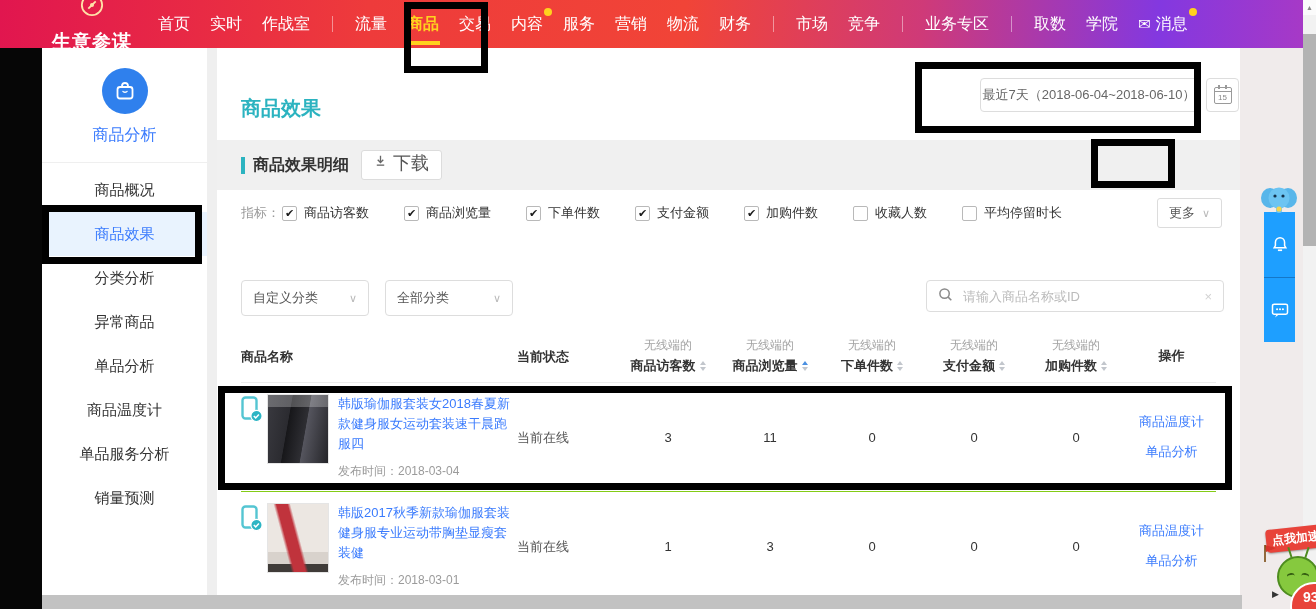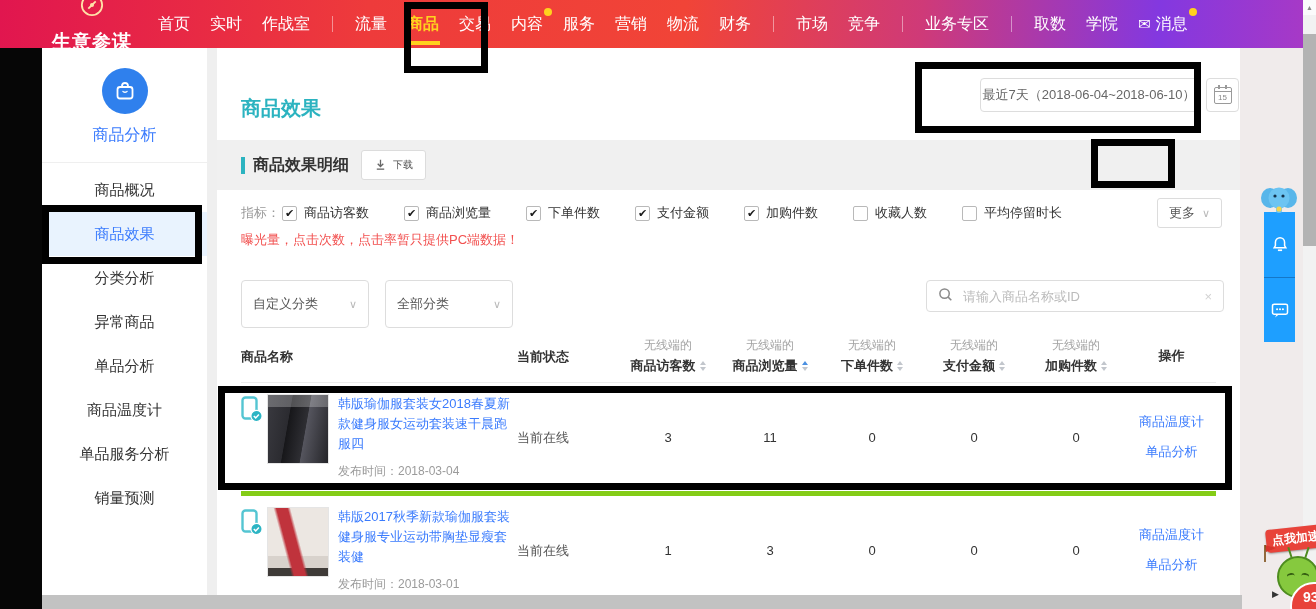--- a/index.html
+++ b/index.html
@@ -49,46 +49,46 @@
     display:flex;align-items:center;padding:0 24px;box-sizing:border-box;}
   .accent{width:4px;height:17px;background:#2bb3c0;margin-right:8px;}
   .section-title{font-size:16px;font-weight:bold;color:#333;}
   .tabs{margin-left:auto;display:flex;align-items:center;}
   .tab{height:30px;line-height:28px;padding:0 17px;border:1px solid #dcdcdc;background:#fff;font-size:13px;color:#555;cursor:pointer;box-sizing:border-box;}
   .tab + .tab{border-left:none;}
   .tab:first-child{border-radius:3px 0 0 3px;}
   .tab:last-child{border-radius:0 3px 3px 0;}
   .tab.active{background:#9d9d9d;color:#fff;border-color:#9d9d9d;}
   .dl-btn{margin-left:12px;height:30px;padding:0 12px;border:1px solid #dcdcdc;border-radius:3px;background:#fff;
-    display:flex;align-items:center;gap:6px;font-size:10px;color:#555;cursor:pointer;box-sizing:border-box;}
+    display:flex;align-items:flex-start;gap:6px;font-size:18px;color:#555;cursor:pointer;box-sizing:border-box;}
 
   .metrics{position:absolute;left:24px;top:150px;right:18px;height:30px;display:flex;align-items:center;font-size:13px;color:#333;}
   .m-label{color:#999;margin-right:2px;}
   .metric{display:flex;align-items:center;gap:7px;margin-right:35px;cursor:pointer;white-space:nowrap;}
   .cbox{width:15px;height:15px;border:1px solid #b9b9b9;border-radius:2px;background:#fff;
     display:flex;align-items:center;justify-content:center;font-size:11px;color:#1a1a1a;line-height:1;box-sizing:border-box;}
   .more-btn{margin-left:auto;height:30px;padding:0 11px;border:1px solid #dcdcdc;border-radius:3px;color:#555;
     display:flex;align-items:center;gap:7px;background:#fff;cursor:pointer;font-size:13px;box-sizing:border-box;}
   .caret{color:#b9b9b9;font-size:11px;}
   .note{position:absolute;left:24px;top:183px;font-size:13px;color:#f2504f;}
 
   .filter-row{position:absolute;left:24px;top:232px;right:16px;height:34px;}
-  .select{position:absolute;top:0;width:128px;height:48px;border:1px solid #ddd;border-radius:4px;background:#fff;
+  .select{position:absolute;top:0;width:128px;height:36px;border:1px solid #ddd;border-radius:4px;background:#fff;
     display:flex;align-items:center;justify-content:space-between;padding:0 11px;font-size:13px;color:#555;cursor:pointer;box-sizing:border-box;}
   .sel-a{left:0;} .sel-b{left:144px;}
   .search{position:absolute;right:0;top:0;width:298px;height:32px;border:1px solid #ddd;border-radius:4px;background:#fff;
     display:flex;align-items:center;padding:0 11px;gap:8px;box-sizing:border-box;}
   .search input{border:none;outline:none;flex:1;font-size:13px;color:#333;font-family:inherit;background:transparent;}
   .search input::placeholder{color:#bbb;}
   .clear{color:#d2d2d2;font-size:13px;cursor:pointer;}
 
   
   .table{position:absolute;left:24px;top:282px;right:24px;}
   .thead{display:flex;align-items:center;height:52px;border-bottom:1px solid #ececec;}
-  .tr{display:flex;align-items:center;height:108px;border-bottom:5px solid #84cc16;}
+  .tr{display:flex;align-items:center;height:108px;border-bottom:1px solid #84cc16;}
   .c0{width:276px;} .c1{width:100px;} .cn{width:102px;display:flex;justify-content:center;} .c7{width:89px;display:flex;justify-content:center;}
   .hplain{font-size:13px;font-weight:bold;color:#333;}
   .hnum{display:flex;flex-direction:column;align-items:center;gap:3px;}
   .pfx{font-size:12px;color:#a3a3a3;}
   .h2{display:flex;align-items:center;gap:4px;font-size:13px;font-weight:bold;color:#333;}
   .arrows{display:flex;flex-direction:column;gap:2px;cursor:pointer;}
   .tri{width:0;height:0;border-left:3.5px solid transparent;border-right:3.5px solid transparent;}
   .tri.up{border-bottom:4.5px solid #c2c6cc;}
   .tri.down{border-top:4.5px solid #c2c6cc;}
   .tri.up.on{border-bottom-color:#4a90e2;}
@@ -306,21 +306,20 @@
           <span class="metric">
             <span class="cbox"></span>
             <span>平均停留时长</span>
           </span>
         </span>
       <button class="more-btn">
         <span>更多</span>
         <span class="caret">∨</span>
       </button>
     </div>
-    <div class="note">曝光量，点击次数，点击率暂只提供PC端数据！</div>
 
     <div class="filter-row">
       <div class="select sel-a">
         <span>自定义分类</span>
         <span class="caret">∨</span>
       </div>
       <div class="select sel-b">
         <span>全部分类</span>
         <span class="caret">∨</span>
       </div>

